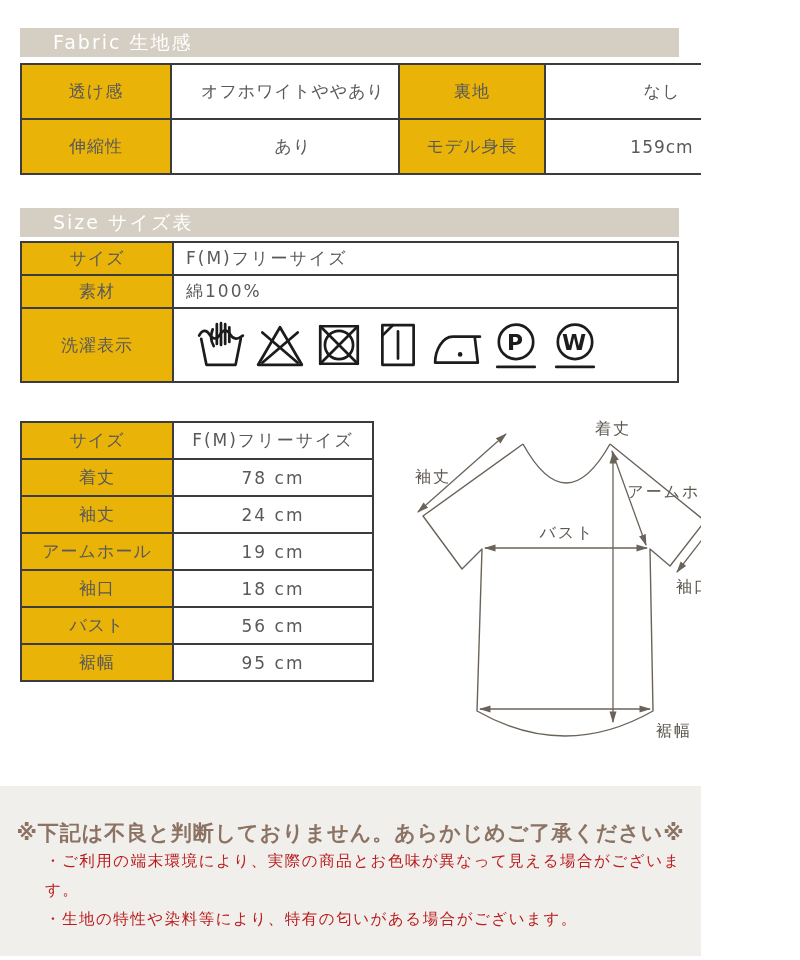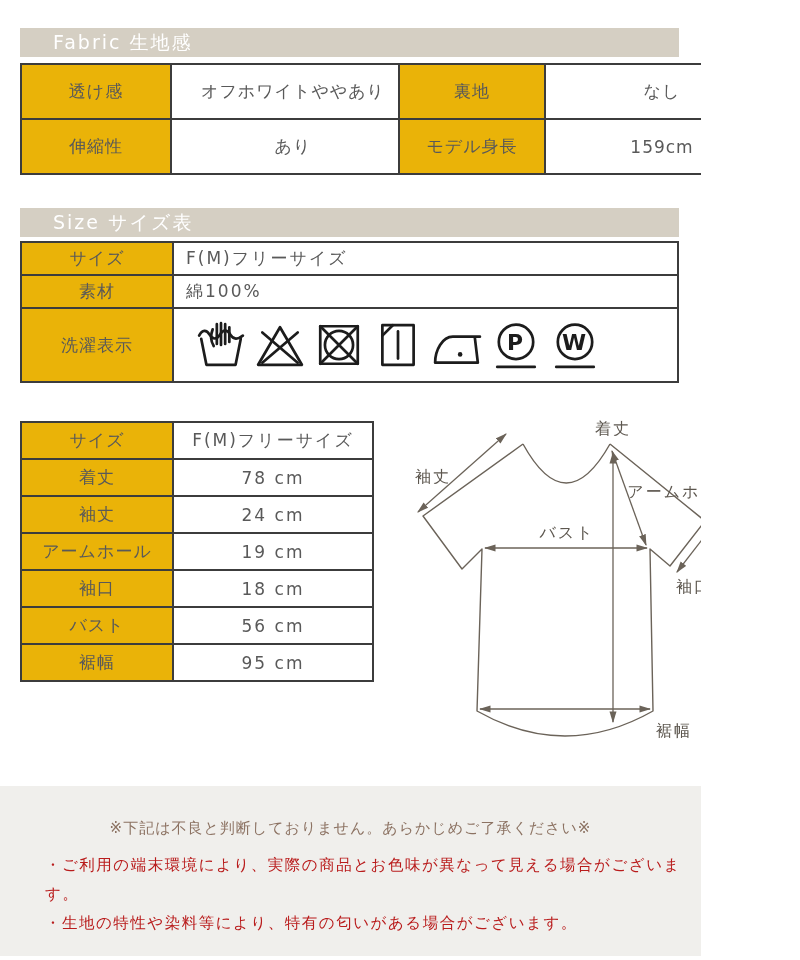--- a/index.html
+++ b/index.html
@@ -37,22 +37,22 @@
   .measure-wrap { position:relative; margin-top:38px; height:345px; }
   .measure-table { width:354px; table-layout:fixed; }
   .measure-table td { height:37px; letter-spacing:2px; }
   .measure-table .lbl { width:152px; letter-spacing:1px; }
   .diagram { position:absolute; left:358px; top:-15px; width:402px; height:360px; }
   .diagram text { font-size:16px; fill:#5d574f; letter-spacing:2px;
                   font-family:"DejaVu Sans","Liberation Sans",sans-serif; }
 
   
   .notice { margin-top:20px; height:170px; background:#f0efec; padding-top:33px; }
-  .notice-title { text-align:center; color:#8c7262; font-size:15px; letter-spacing:1px;
-                  font-weight:normal; margin-bottom:13px; }
+  .notice-title { text-align:center; color:#8c7262; font-size:21px; letter-spacing:1px;
+                  font-weight:bold; }
   .notice-item { padding-left:45px; font-size:15.5px; color:#b91c1c;
                  letter-spacing:1.5px; line-height:29px; }
 
   .icon-stroke { fill:none; stroke:#1c1c1c; stroke-width:2.6; stroke-linecap:round; stroke-linejoin:round; }
   .icon-letter { fill:#1c1c1c; stroke:none; font-weight:bold; font-size:21px;
                  font-family:"DejaVu Sans","Liberation Sans",sans-serif; }
 </style>
 </head>
 <body>
 

